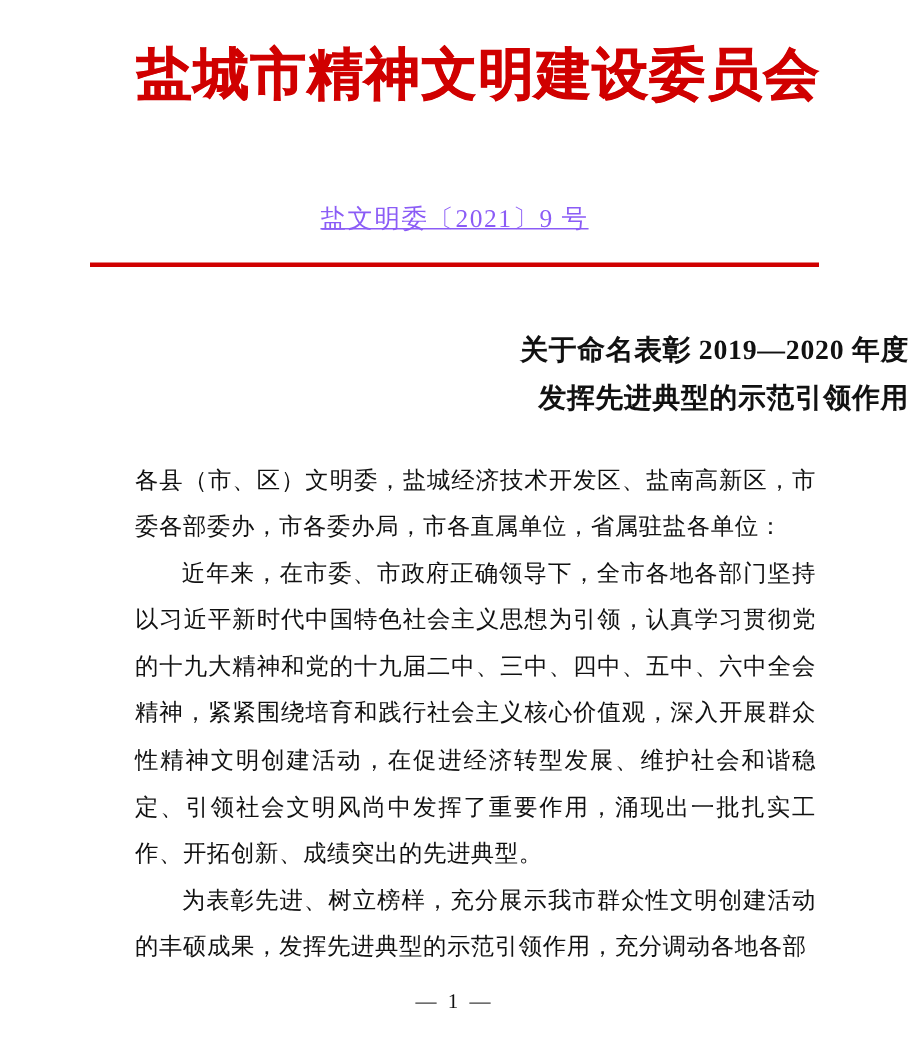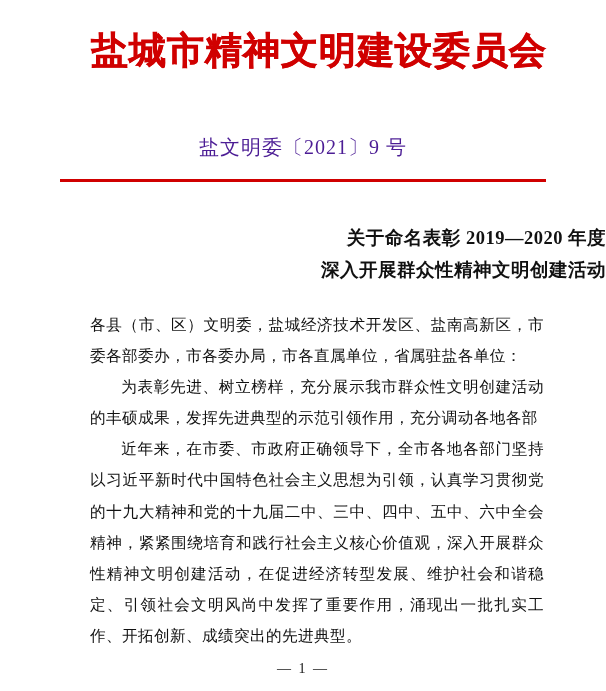--- a/index.html
+++ b/index.html
@@ -29,23 +29,24 @@
     font-size: 37px;
     letter-spacing: 1px;
     line-height: 1.25;
     white-space: nowrap;
     padding-left: 32px;
     -webkit-text-stroke: 0.6px #d00000;
   }
   .doc-number {
     text-align: center;
     margin-top: 60px;
-    font-size: 20px;
-    color: #4c1d95;
+    font-size: 17px;
+    color: #8b5cf6;
     letter-spacing: 1px;
+    text-decoration: underline;
   }
   .red-rule {
     margin: 18px 60px 0 60px;
     height: 2.5px;
     background: #d00000;
   }
   .subject {
     text-align: right;
     margin-top: 40px;
     font-size: 18.5px;
@@ -88,24 +89,24 @@
   <div class="doc-header">
     <div class="doc-title">盐城市精神文明建设委员会</div>
   </div>
 
   <div class="doc-number">盐文明委〔2021〕9 号</div>
 
   <div class="red-rule"></div>
 
   <div class="subject">
     <div>关于命名表彰 2019—2020 年度</div>
-    <div>深入开展群众性精神文明创建活动</div>
+    <div>发挥先进典型的示范引领作用</div>
   </div>
 
   <div class="body-text">
     <p>各县（市、区）文明委，盐城经济技术开发区、盐南高新区，市委各部委办，市各委办局，市各直属单位，省属驻盐各单位：</p>
+    <p class="indent">近年来，在市委、市政府正确领导下，全市各地各部门坚持以习近平新时代中国特色社会主义思想为引领，认真学习贯彻党的十九大精神和党的十九届二中、三中、四中、五中、六中全会精神，紧紧围绕培育和践行社会主义核心价值观，深入开展群众性精神文明创建活动，在促进经济转型发展、维护社会和谐稳定、引领社会文明风尚中发挥了重要作用，涌现出一批扎实工作、开拓创新、成绩突出的先进典型。</p>
     <p class="indent">为表彰先进、树立榜样，充分展示我市群众性文明创建活动的丰硕成果，发挥先进典型的示范引领作用，充分调动各地各部</p>
-    <p class="indent">近年来，在市委、市政府正确领导下，全市各地各部门坚持以习近平新时代中国特色社会主义思想为引领，认真学习贯彻党的十九大精神和党的十九届二中、三中、四中、五中、六中全会精神，紧紧围绕培育和践行社会主义核心价值观，深入开展群众性精神文明创建活动，在促进经济转型发展、维护社会和谐稳定、引领社会文明风尚中发挥了重要作用，涌现出一批扎实工作、开拓创新、成绩突出的先进典型。</p>
   </div>
 
   <div class="page-number">— 1 —</div>
 
 </div>
 
 </body></html>

